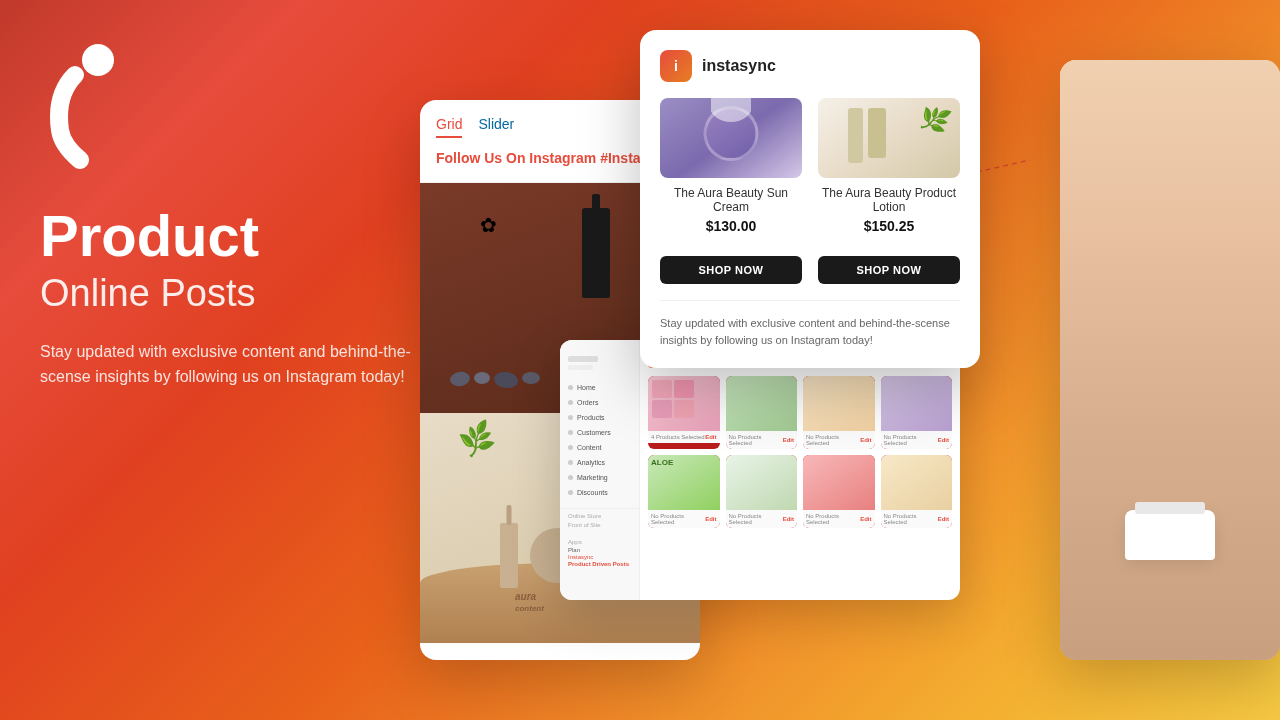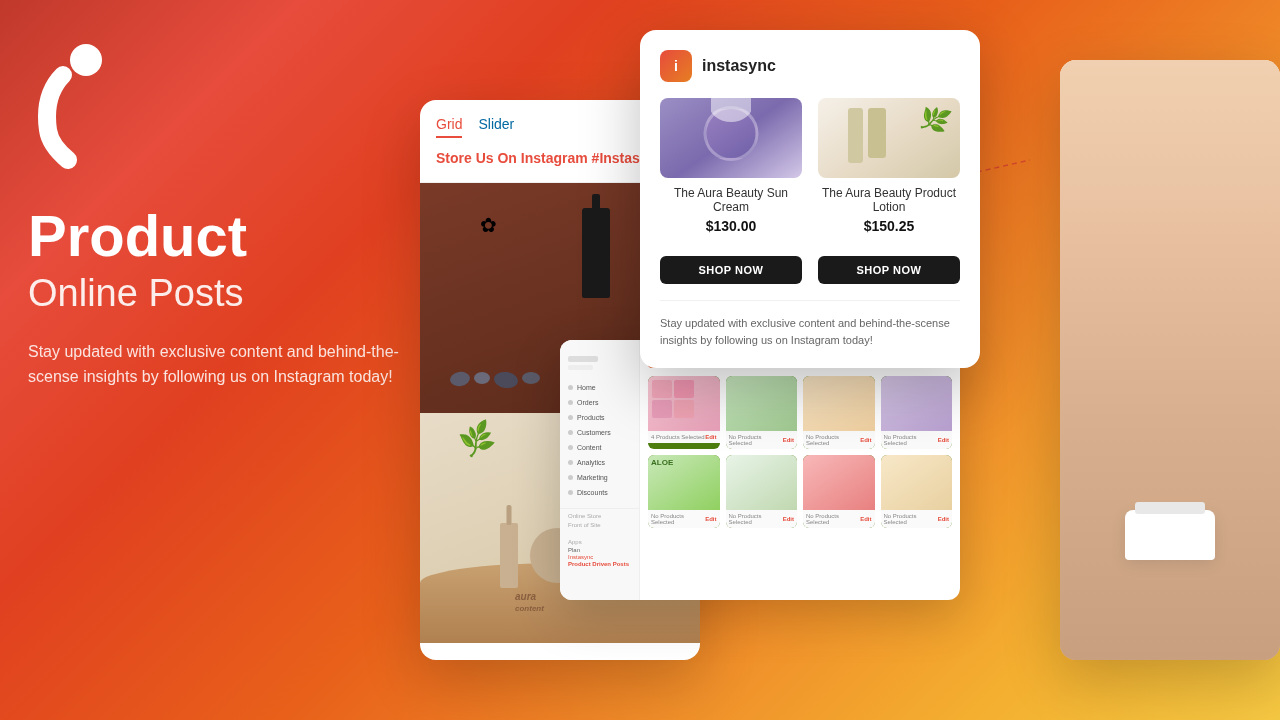--- a/index.html
+++ b/index.html
@@ -8,21 +8,21 @@
       height: 720px;
       overflow: hidden;
       font-family: -apple-system, BlinkMacSystemFont, 'Segoe UI', sans-serif;
       background: linear-gradient(135deg, #c0392b 0%, #e74c3c 20%, #e67e22 50%, #f39c12 80%, #f1c40f 100%);
       position: relative;
     }
 
     
     .left-section {
       position: absolute;
-      left: 28px;
+      left: 40px;
       top: 40px;
       width: 400px;
     }
 
     .logo {
       width: 80px;
       height: 130px;
       margin-bottom: 30px;
     }
 
@@ -314,21 +314,21 @@
 
     .admin-grid {
       display: grid;
       grid-template-columns: repeat(4, 1fr);
       gap: 6px;
     }
 
     .admin-grid-item {
       border-radius: 6px;
       overflow: hidden;
-      background: #4d7c0f;
+      background: #b91c1c;
     }
 
     .admin-grid-img {
       width: 100%;
       height: 55px;
     }
 
     .admin-grid-footer {
       padding: 3px;
       font-size: 6px;
@@ -392,21 +392,21 @@
 
   <div class="cards-area">
 
     <div class="feed-card">
       <div class="feed-card-header">
         <div class="feed-tabs">
           <span class="feed-tab active">Grid</span>
           <span class="feed-tab">Slider</span>
         </div>
         <div class="feed-follow-text">
-          <span>Store Us On Instagram</span>
+          <span>Follow Us On Instagram</span>
           <span style="color:#e74c3c;">#Instasync</span>
         </div>
       </div>
 
       <div class="feed-image-main">
         <div class="product-bg">
 
           <div style="position:absolute; right:90px; top:25px; width:28px; height:90px; background:#1a1a1a; border-radius:3px 3px 2px 2px;">
             <div style="position:absolute; top:-14px; left:50%; transform:translateX(-50%); width:8px; height:16px; background:#1a1a1a; border-radius:2px;"></div>
           </div>

